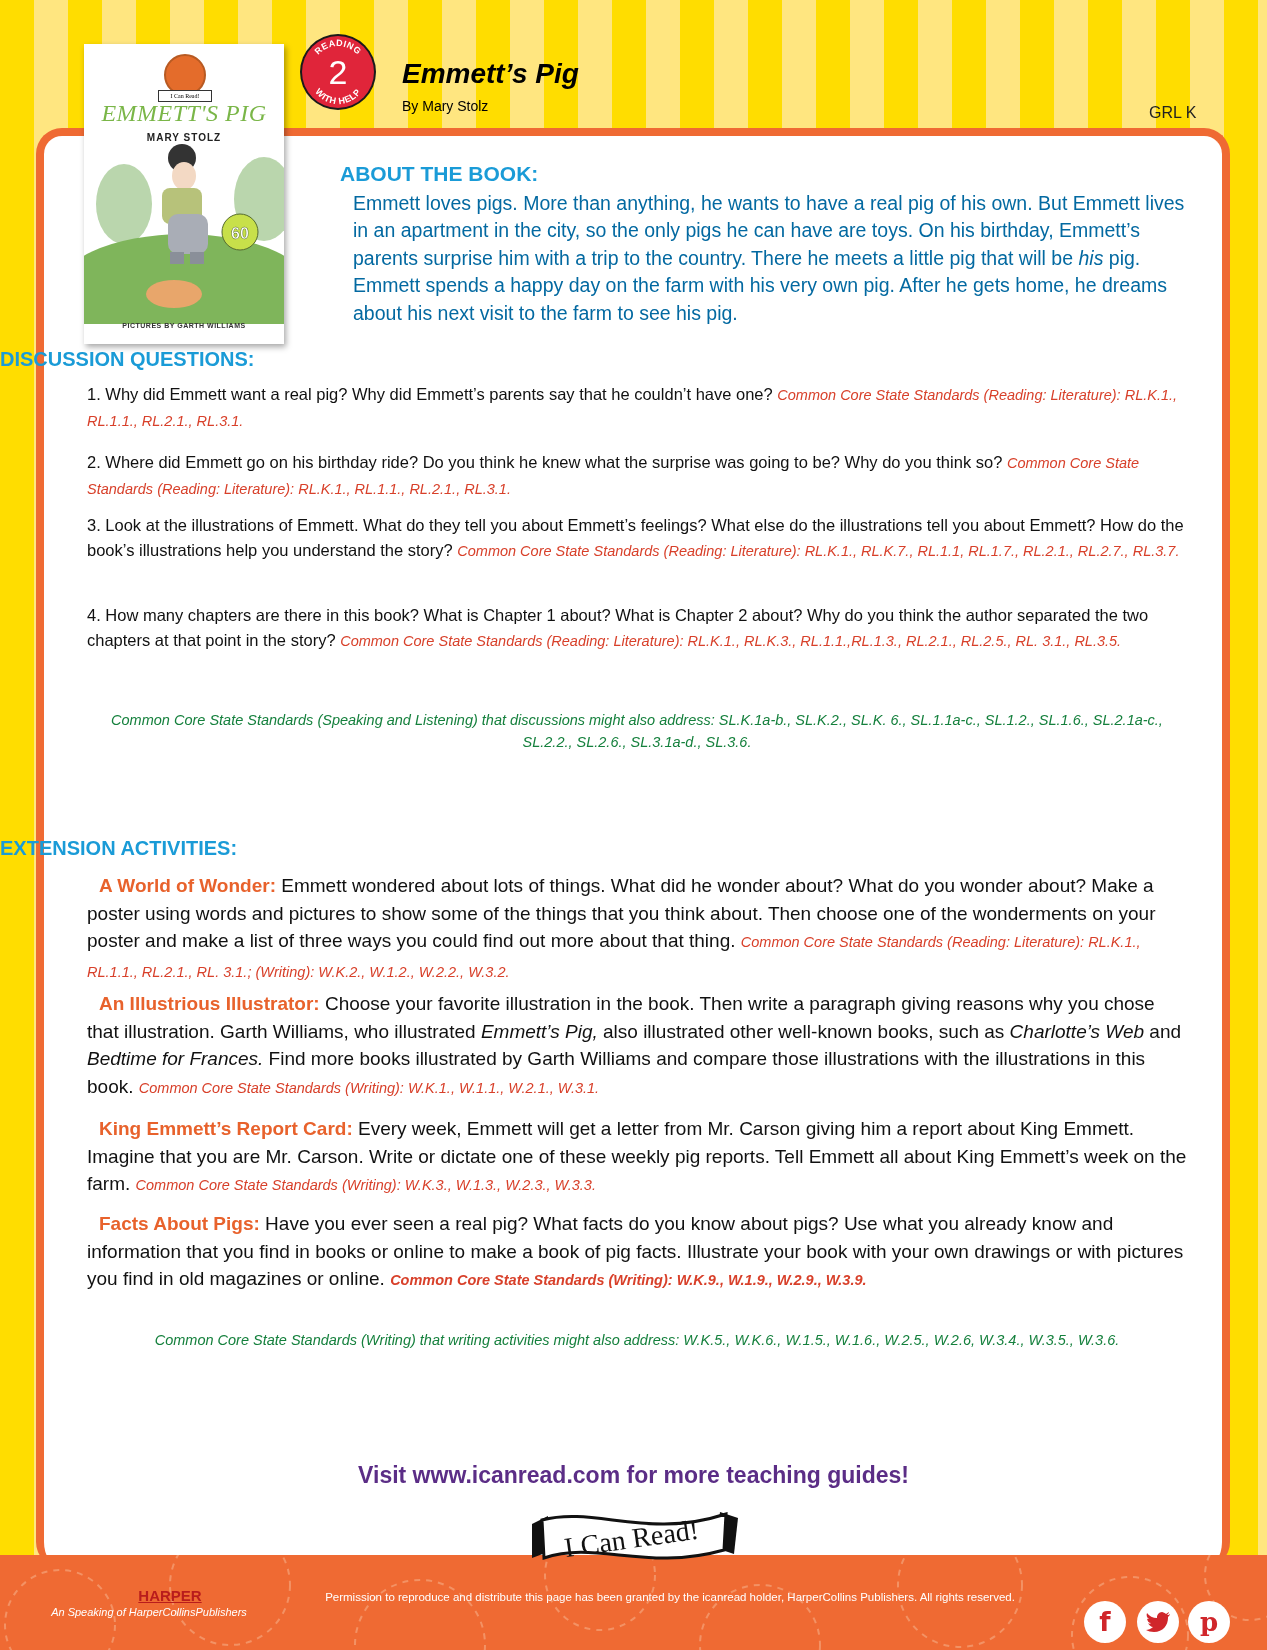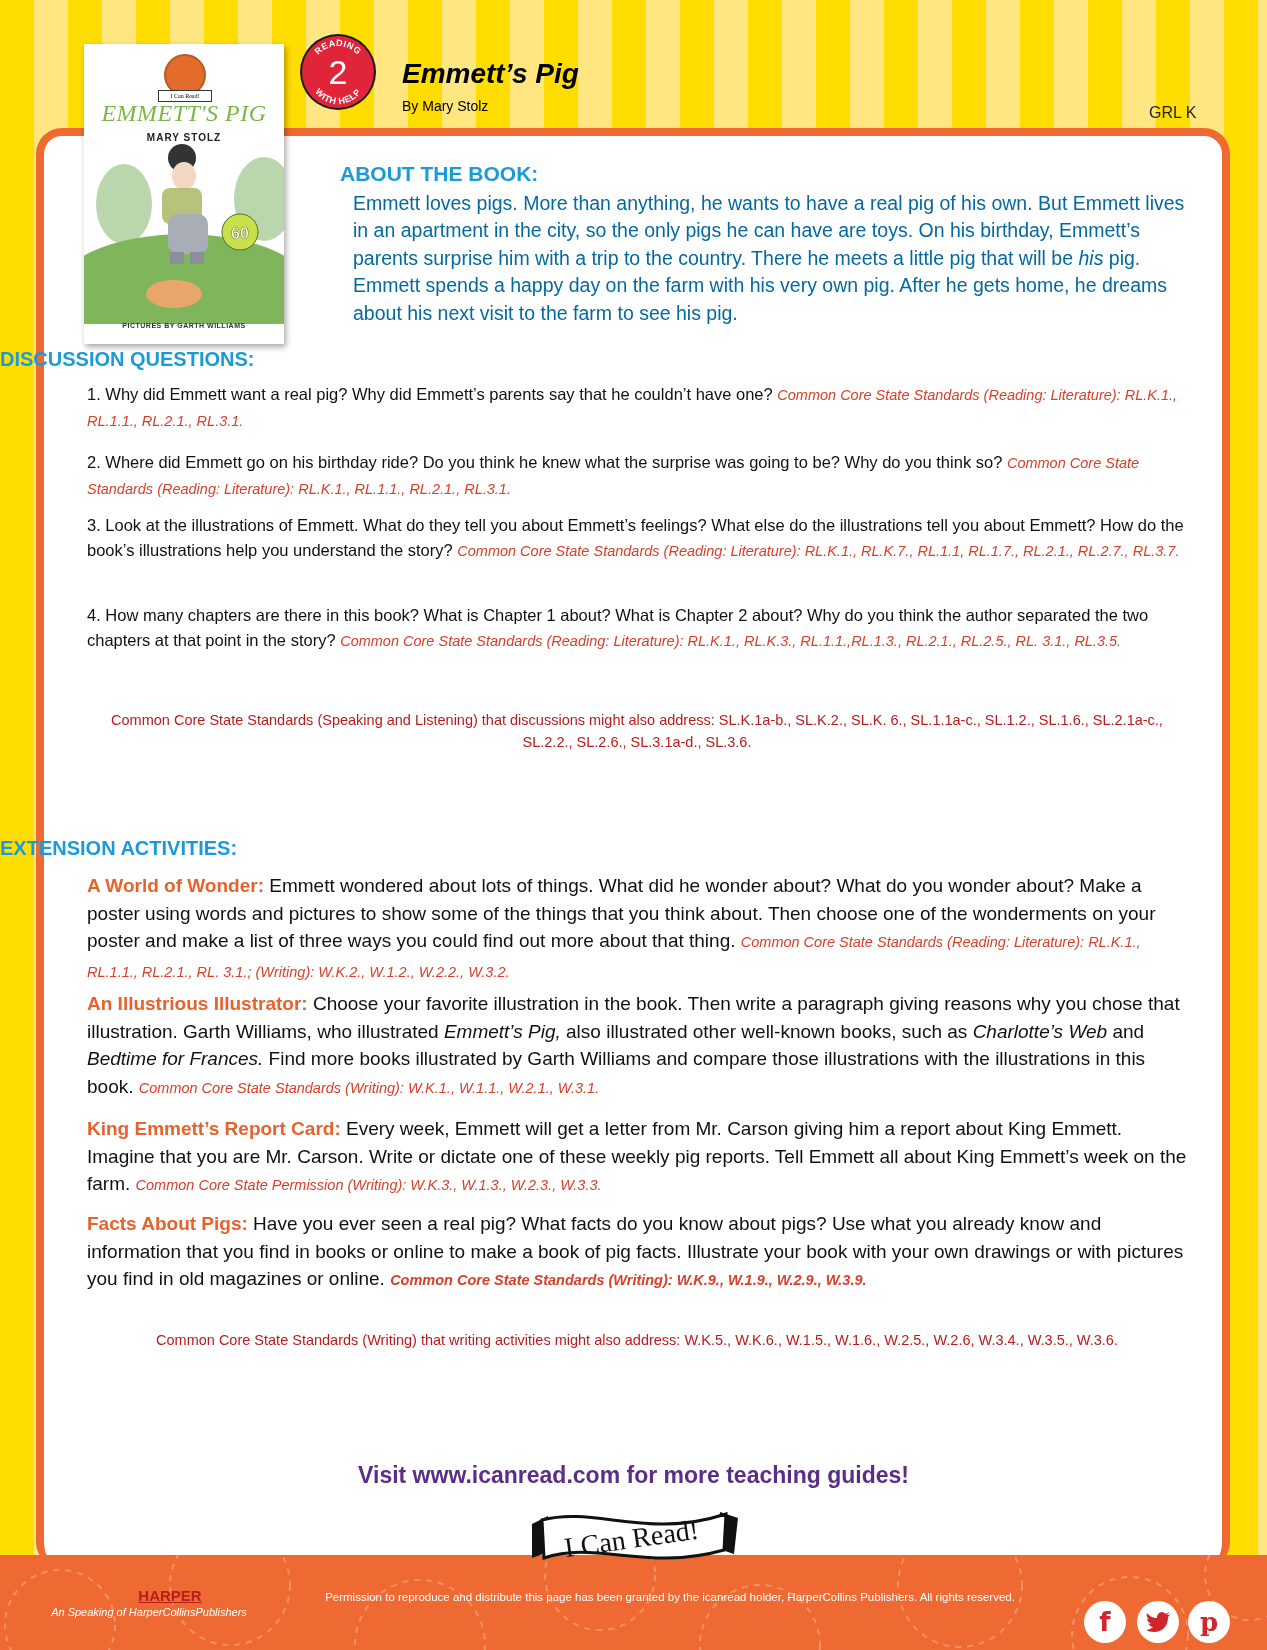--- a/index.html
+++ b/index.html
@@ -69,27 +69,27 @@
   .h-center {
     position: absolute; left: 0; width: 1267px; text-align: left;
     color: #1a9bd7; font-weight: bold; font-size: 20px;
   }
   .q {
     position: absolute; left: 87px; width: 1100px; font-size: 16.5px; line-height: 24.5px; color: #111;
   }
   .std { color: #d8402a; font-style: italic; font-size: 14.5px; }
   .std-bold { color: #d8402a; font-style: italic; font-size: 14.5px; font-weight: bold; }
   .center-std {
-    position: absolute; left: 87px; width: 1100px; text-align: center; color: #b91c1c;
-    font-size: 14.5px; line-height: 22px;
+    position: absolute; left: 87px; width: 1100px; text-align: center; color: #15803d;
+    font-style: italic; font-size: 14.5px; line-height: 22px;
   }
   .act {
     position: absolute; left: 87px; width: 1100px; font-size: 19px; line-height: 27.6px; color: #111;
   }
-  .act-label { color: #e8622c; font-weight: bold; }
+  .act-label { color: #e8622c; font-weight: bold; margin-left: 12px; }
   .visit {
     position: absolute; left: 0; width: 1267px; top: 1462px; text-align: center;
     color: #5b2d86; font-weight: bold; font-size: 23px;
   }
   .icr-logo { position: absolute; left: 526px; top: 1506px; z-index: 4; }
   .harper {
     position: absolute; left: 100px; top: 1587px; width: 140px; text-align: center;
     color: #b91c1c; font-weight: bold; font-size: 15px; text-decoration: underline; z-index: 2;
   }
   .imprint {
@@ -188,21 +188,21 @@
 
 <div class="h-center" style="top:837px">EXTENSION ACTIVITIES:</div>
 
 <div class="act" style="top:872px">
   <span class="act-label">A World of Wonder:</span><span> Emmett wondered about lots of things. What did he wonder about? What do you wonder about? Make a poster using words and pictures to show some of the things that you think about. Then choose one of the wonderments on your poster and make a list of three ways you could find out more about that thing. </span><span class="std">Common Core State Standards (Reading: Literature): RL.K.1., RL.1.1., RL.2.1., RL. 3.1.; (Writing): W.K.2., W.1.2., W.2.2., W.3.2.</span>
 </div>
 <div class="act" style="top:990px">
   <span class="act-label">An Illustrious Illustrator:</span><span> Choose your favorite illustration in the book. Then write a paragraph giving reasons why you chose that illustration. Garth Williams, who illustrated </span><i>Emmett’s Pig,</i><span> also illustrated other well-known books, such as </span><i>Charlotte’s Web</i><span> and </span><i>Bedtime for Frances.</i><span> Find more books illustrated by Garth Williams and compare those illustrations with the illustrations in this book. </span><span class="std">Common Core State Standards (Writing): W.K.1., W.1.1., W.2.1., W.3.1.</span>
 </div>
 <div class="act" style="top:1115px">
-  <span class="act-label">King Emmett’s Report Card:</span><span> Every week, Emmett will get a letter from Mr. Carson giving him a report about King Emmett. Imagine that you are Mr. Carson. Write or dictate one of these weekly pig reports. Tell Emmett all about King Emmett’s week on the farm. </span><span class="std">Common Core State Permission (Writing): W.K.3., W.1.3., W.2.3., W.3.3.</span>
+  <span class="act-label">King Emmett’s Report Card:</span><span> Every week, Emmett will get a letter from Mr. Carson giving him a report about King Emmett. Imagine that you are Mr. Carson. Write or dictate one of these weekly pig reports. Tell Emmett all about King Emmett’s week on the farm. </span><span class="std">Common Core State Standards (Writing): W.K.3., W.1.3., W.2.3., W.3.3.</span>
 </div>
 <div class="act" style="top:1210px">
   <span class="act-label">Facts About Pigs:</span><span> Have you ever seen a real pig? What facts do you know about pigs? Use what you already know and information that you find in books or online to make a book of pig facts. Illustrate your book with your own drawings or with pictures you find in old magazines or online. </span><span class="std-bold">Common Core State Standards (Writing): W.K.9., W.1.9., W.2.9., W.3.9.</span>
 </div>
 
 <div class="center-std" style="top:1329px">Common Core State Standards (Writing) that writing activities might also address: W.K.5., W.K.6., W.1.5., W.1.6., W.2.5., W.2.6, W.3.4., W.3.5., W.3.6.</div>
 
 <div class="visit">Visit www.icanread.com for more teaching guides!</div>
 
 <svg class="icr-logo" width="216" height="62" viewBox="0 0 216 62">

